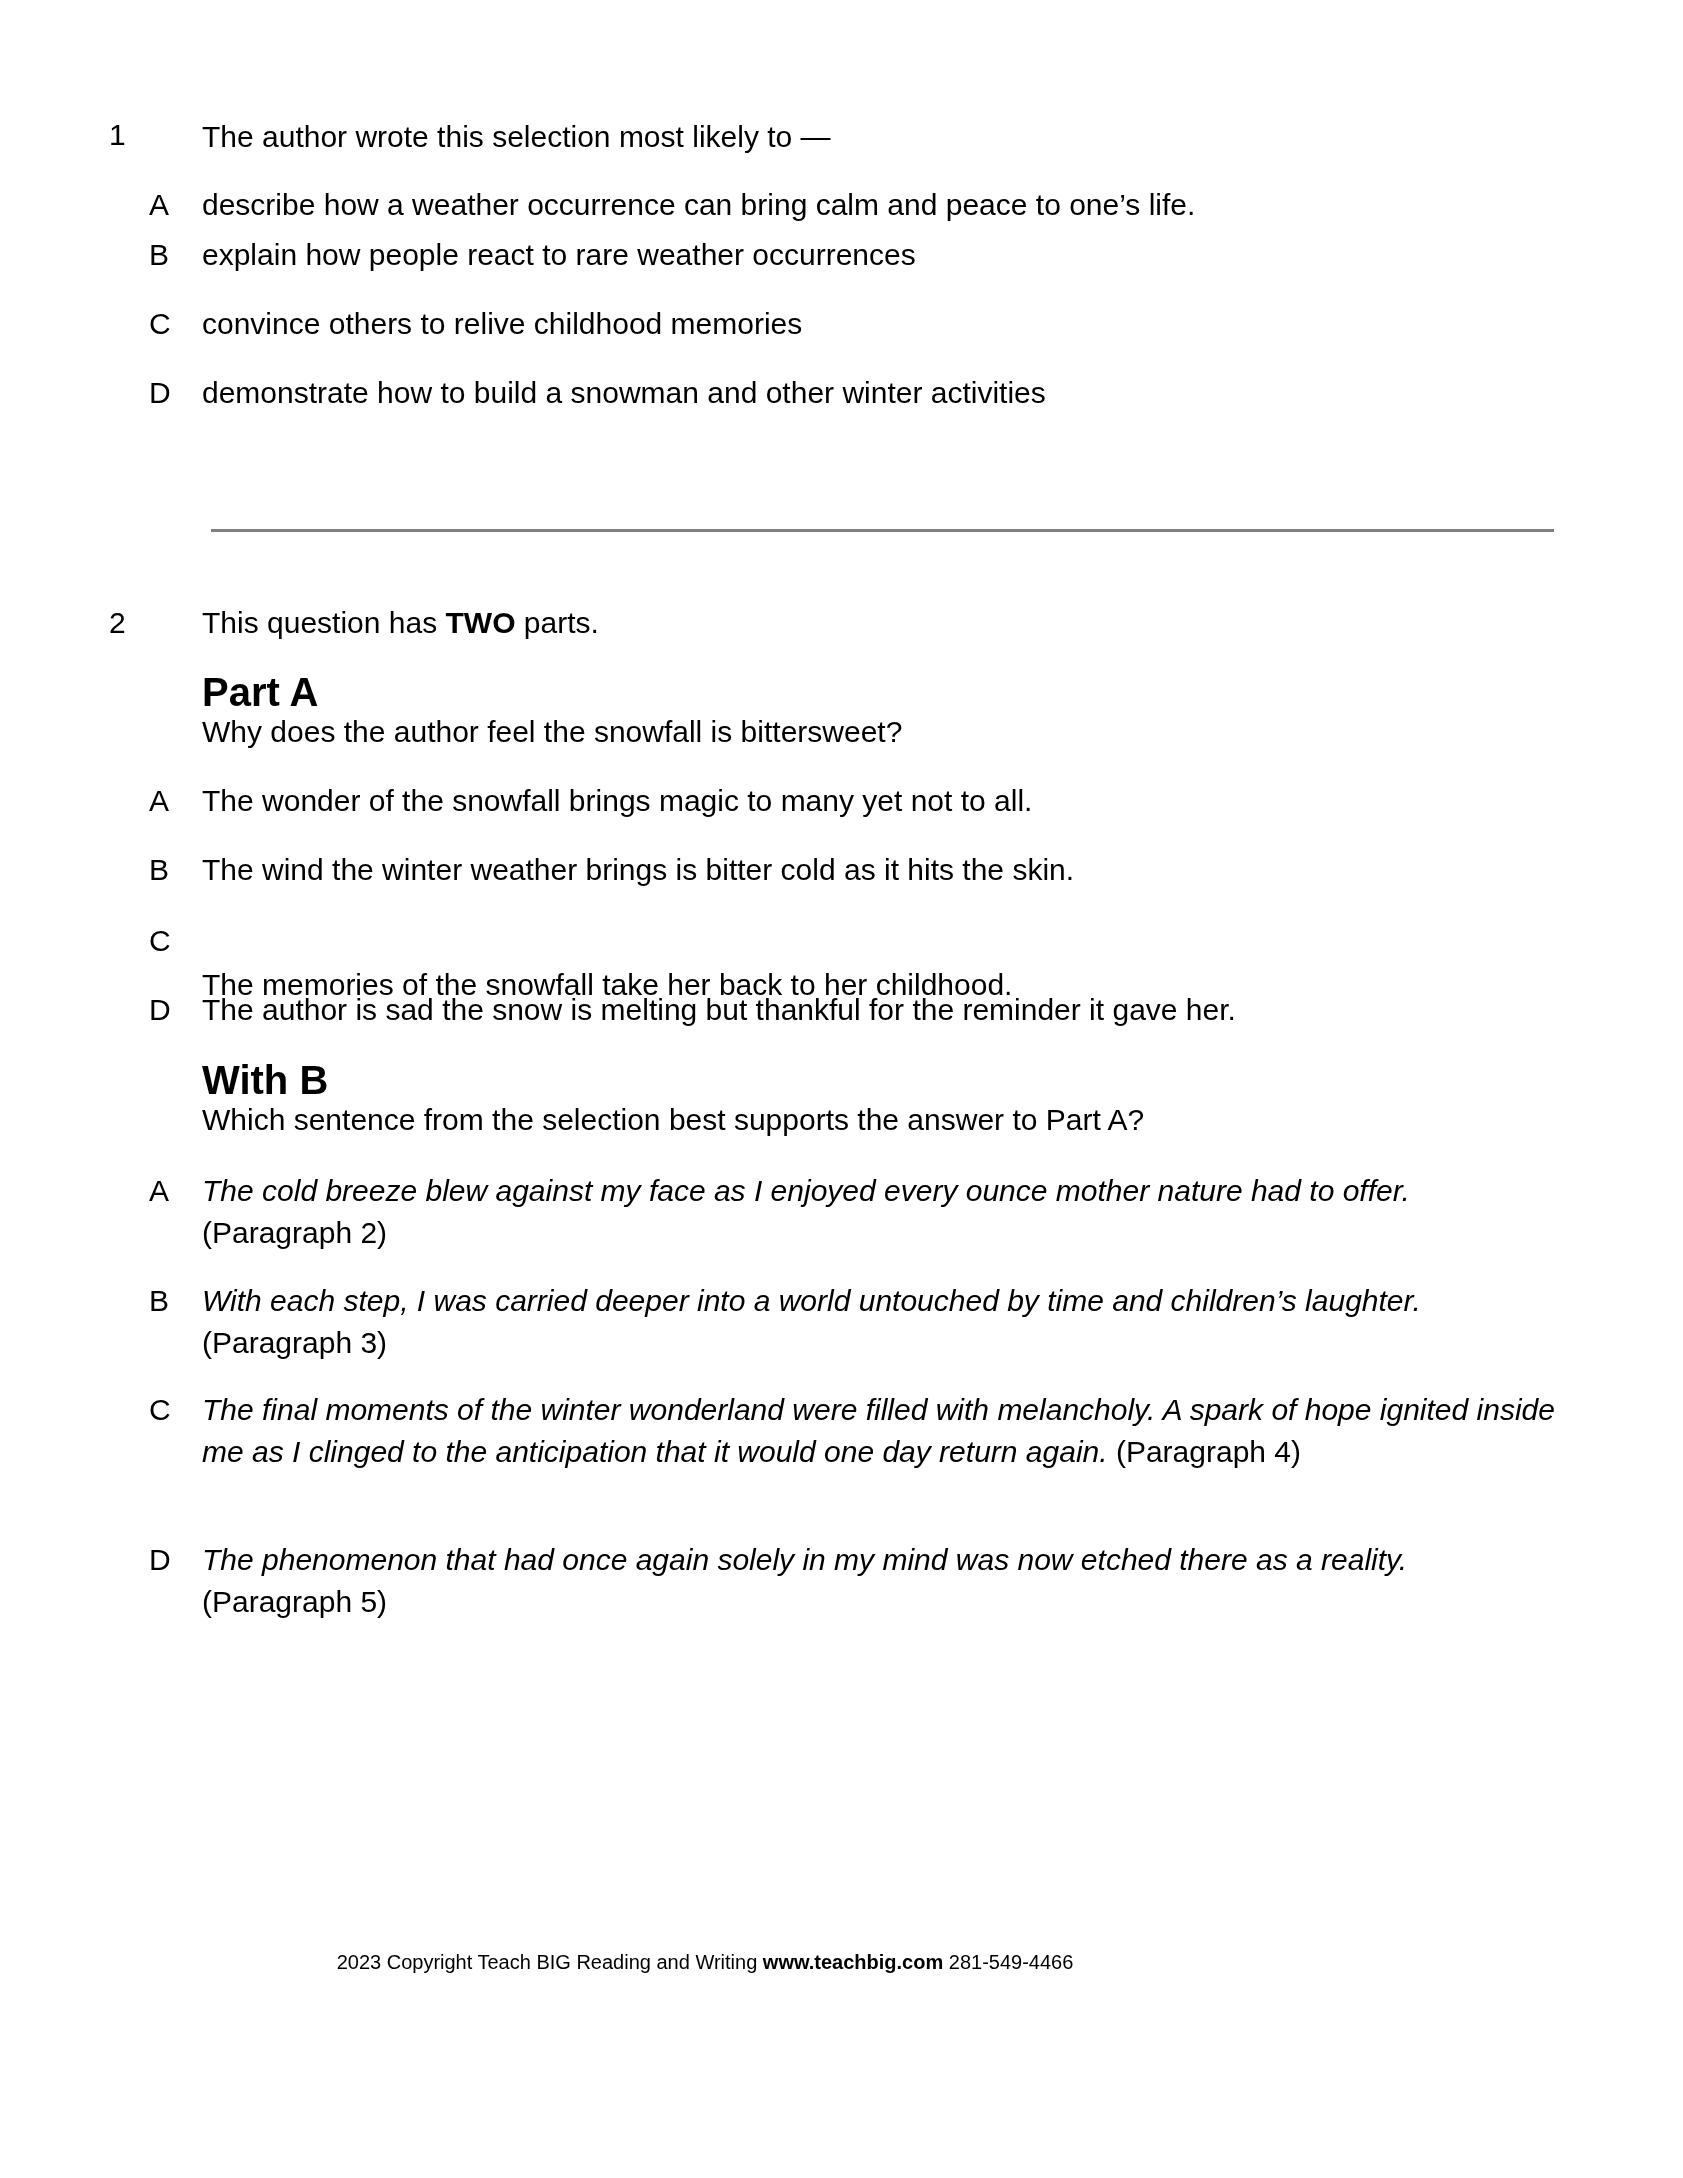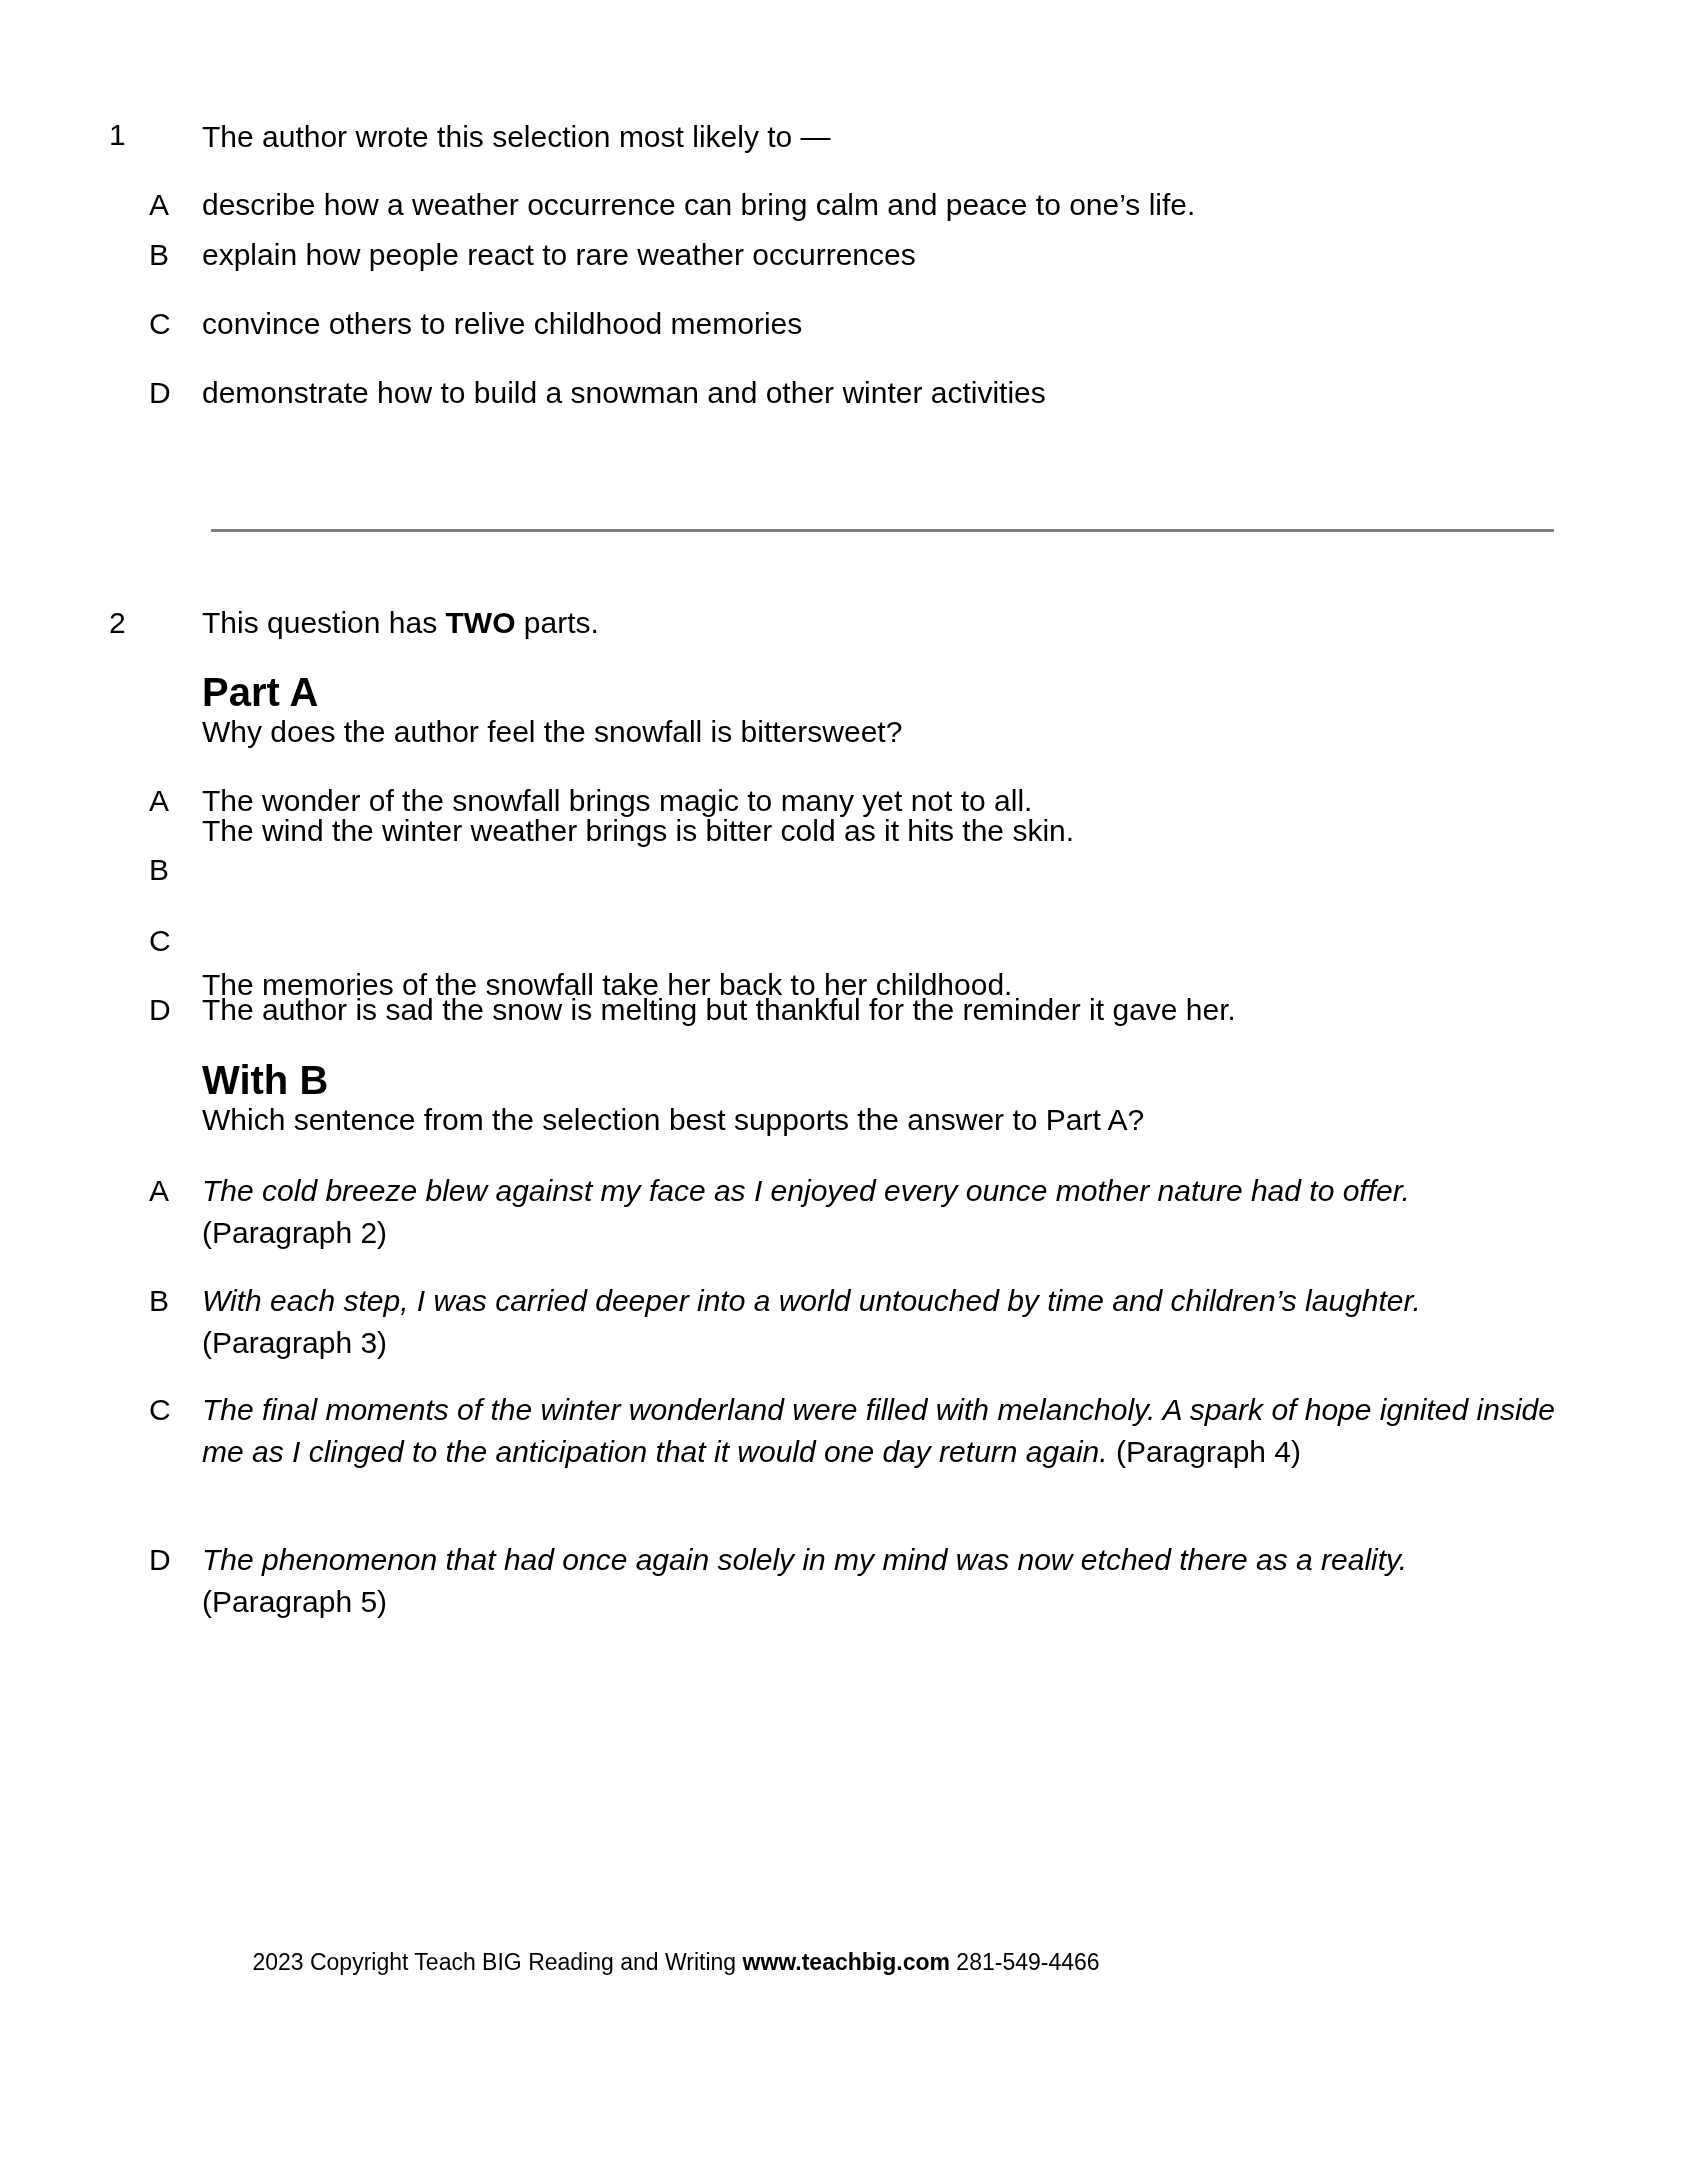--- a/index.html
+++ b/index.html
@@ -100,22 +100,23 @@
     height: 3px;
     background: #808080;
   }
 
   .footer {
     position: absolute;
     left: 0;
     top: 1942px;
     width: 1352px;
     text-align: center;
-    font-size: 23px;
+    font-size: 20px;
     line-height: 40px;
+    padding-left: 29px;
   }
   .footer .url { font-weight: bold; }
 </style>
 </head>
 <body>
 
 <div class="page">
 
   <div class="qblock">
 
@@ -158,21 +159,21 @@
     <span class="parthead" style="top:671px;">Part A</span>
     <span class="partprompt" style="top:711px;text-align:right;">Why does the author feel the snowfall is bittersweet?</span>
 
     <div class="row">
       <span class="letter" style="top:780px;">A</span>
       <span class="otext" style="top:780px;">The wonder of the snowfall brings magic to many yet not to all.</span>
     </div>
 
     <div class="row">
       <span class="letter" style="top:849px;">B</span>
-      <span class="otext" style="top:810px;">The wind the winter weather brings is bitter cold as it hits the skin.</span>
+      <span class="otext" style="top:849px;">The wind the winter weather brings is bitter cold as it hits the skin.</span>
     </div>
 
     <div class="row">
       <span class="letter" style="top:920px;">C</span>
       <span class="otext" style="top:964px;">The memories of the snowfall take her back to her childhood.</span>
     </div>
 
     <div class="row">
       <span class="letter" style="top:989px;">D</span>
       <span class="otext" style="top:989px;">The author is sad the snow is melting but thankful for the reminder it gave her.</span>

